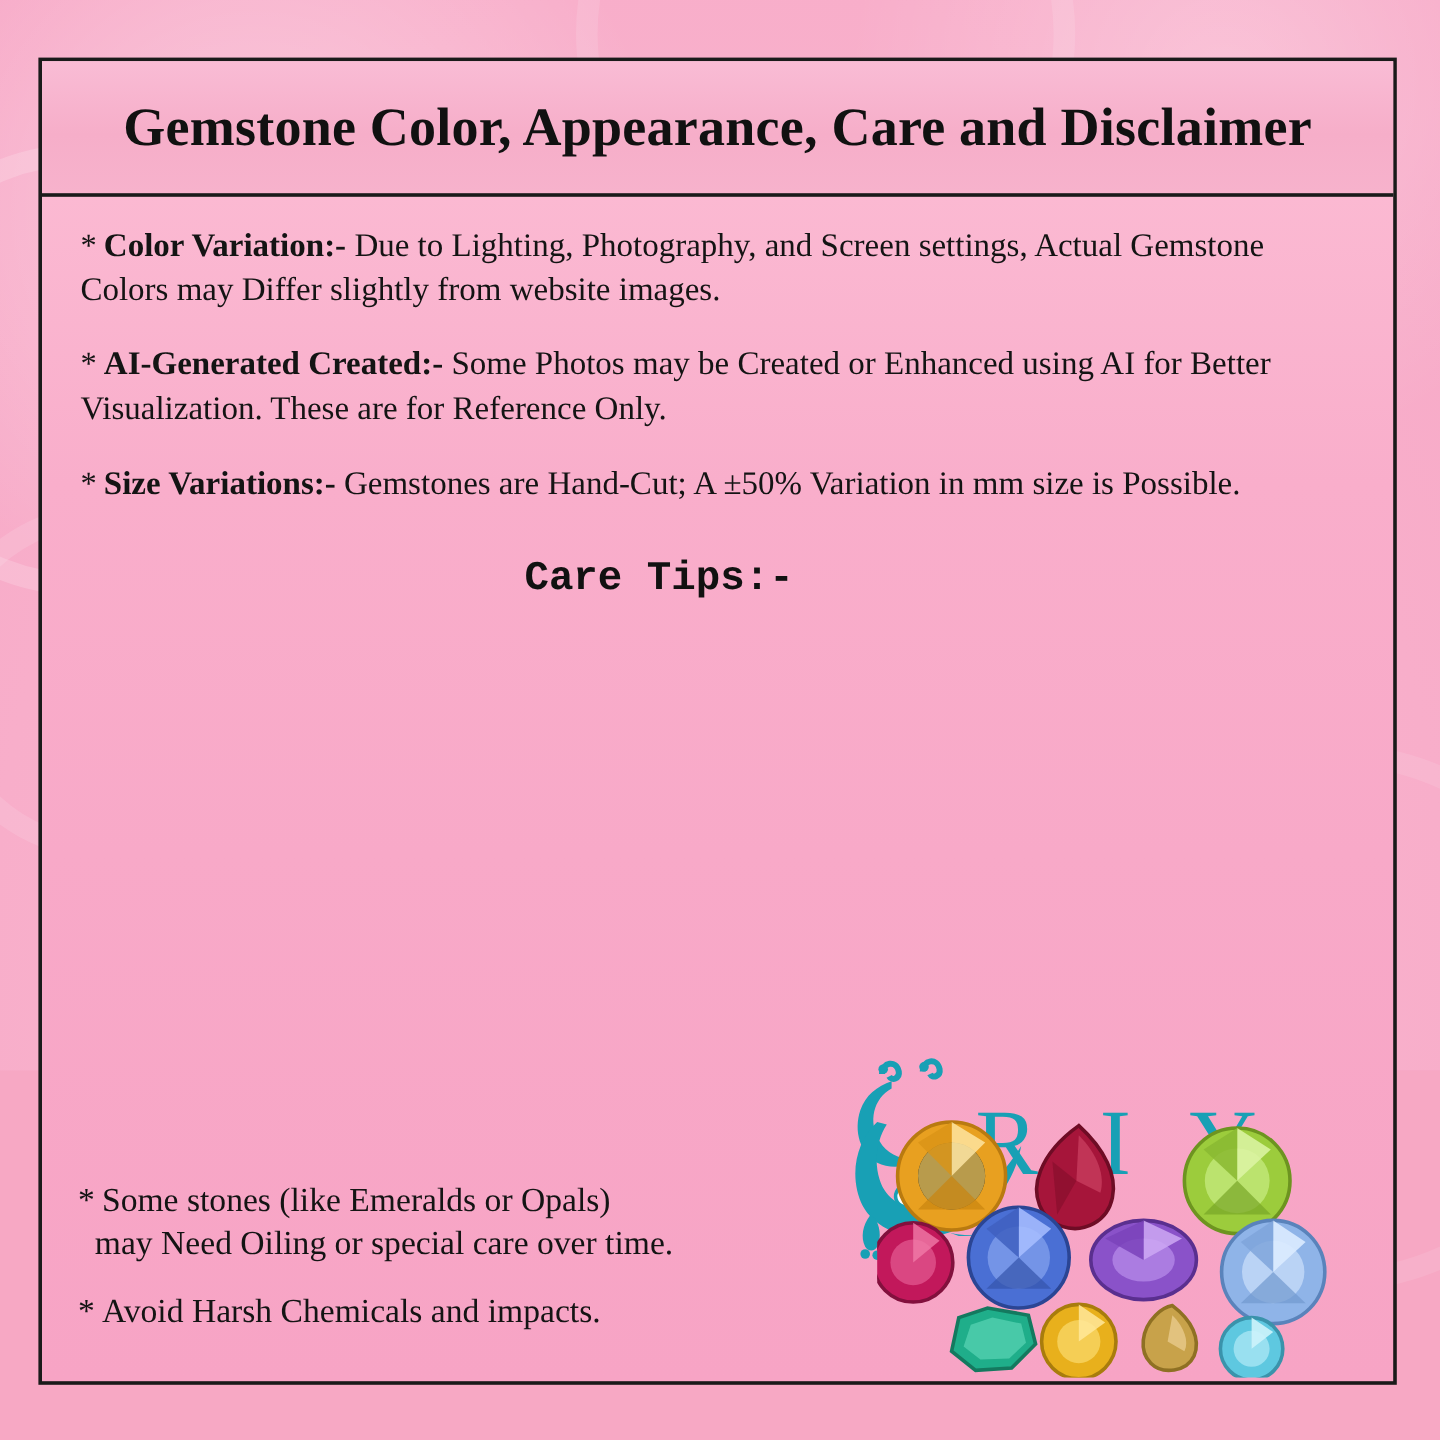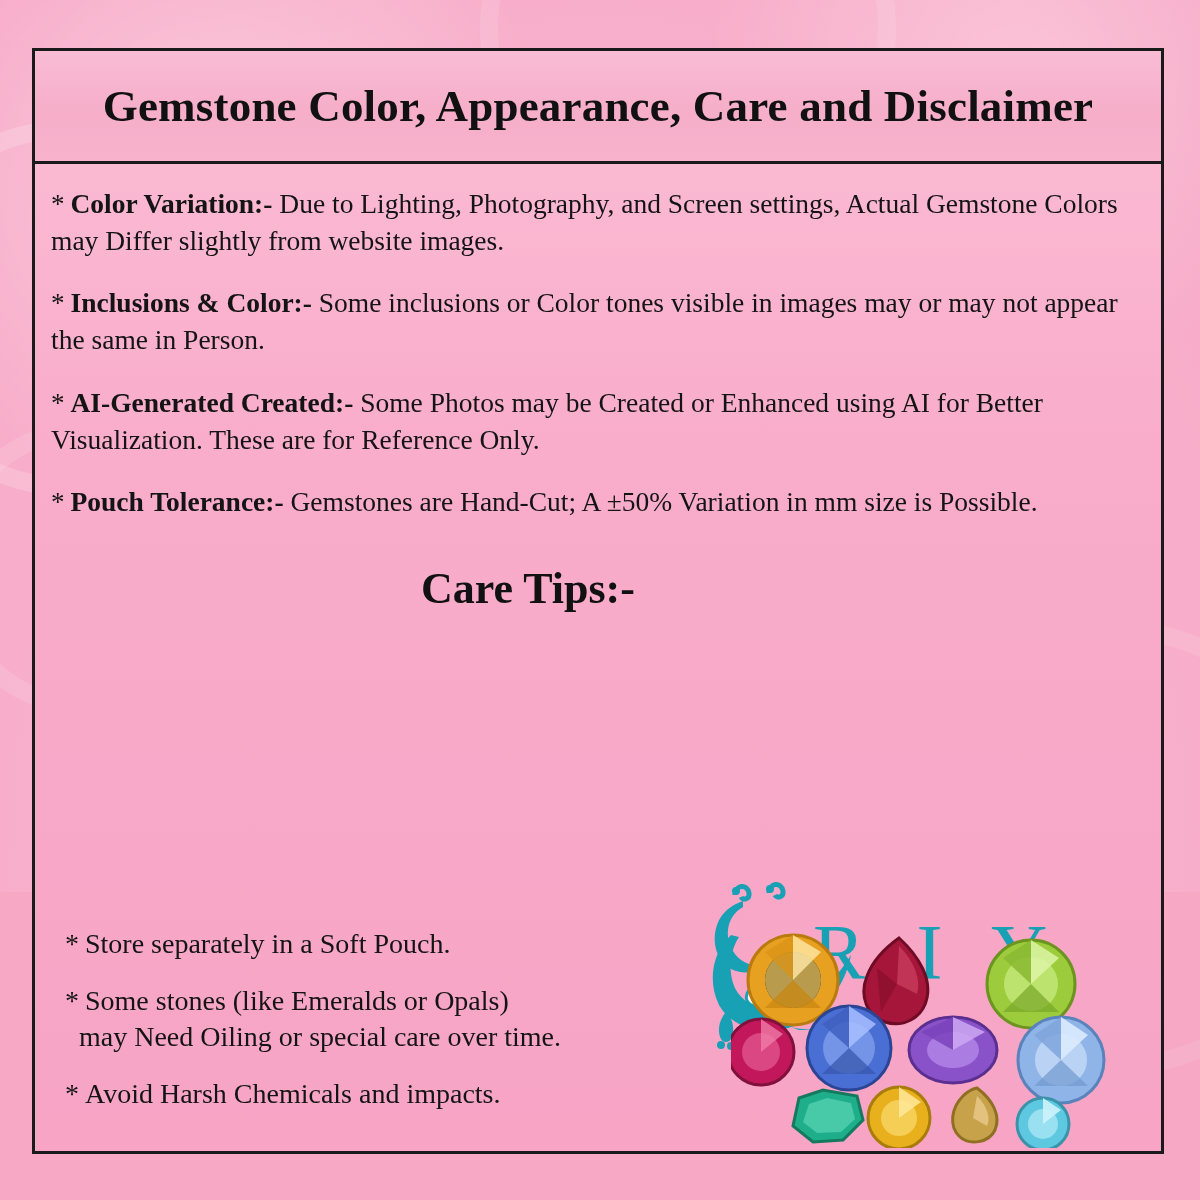--- a/index.html
+++ b/index.html
@@ -63,21 +63,21 @@
     font-size: 45px;
     font-weight: bold;
     color: #111;
     letter-spacing: 0.2px;
     white-space: nowrap;
   }
 
   
   #body {
     position: relative;
-    padding: 22px 30px 0 16px;
+    padding: 22px 30px 0 32px;
     height: 990px;
     box-sizing: border-box;
   }
   .clause {
     margin-bottom: 26px;
     color: #141414;
     font-size: 27.5px;
     line-height: 1.33;
     max-width: 1085px;
   }
@@ -93,23 +93,24 @@
   
   #care-line {
     position: relative;
     height: 92px;
     margin-top: 4px;
   }
   #care-heading {
     position: absolute;
     left: 370px;
     top: 16px;
-    font-size: 44px;
+    font-size: 34px;
     font-weight: bold;
     color: #111;
+    font-family: Liberation Mono, monospace;
   }
 
   
   #brand {
     position: absolute;
     right: 18px;
     top: 735px;
     width: 470px;
     height: 130px;
   }
@@ -172,40 +173,34 @@
       <div id="title">Gemstone Color, Appearance, Care and Disclaimer</div>
     </div>
 
     <div id="body">
 
       <div class="clause">
         <span class="star">*</span><b>Color Variation:-</b><span class="txt"> Due to Lighting, Photography, and Screen settings, Actual Gemstone Colors may Differ slightly from website images.</span>
       </div>
 
 
-      <div class="clause">
-        <span class="star">*</span><b>Inclusions &amp; Color:-</b><span class="txt"> Some inclusions or Color tones visible in images may or may not appear the same in Person.</span>
-      </div>
 
       <div class="clause">
         <span class="star">*</span><b>AI-Generated Created:-</b><span class="txt"> Some Photos may be Created or Enhanced using AI for Better Visualization. These are for Reference Only.</span>
       </div>
 
       <div class="clause">
-        <span class="star">*</span><b>Pouch Tolerance:-</b><span class="txt"> Gemstones are Hand-Cut; A ±50% Variation in mm size is Possible.</span>
+        <span class="star">*</span><b>Size Variations:-</b><span class="txt"> Gemstones are Hand-Cut; A ±50% Variation in mm size is Possible.</span>
       </div>
 
       <div id="care-line">
         <div id="care-heading">Care Tips:-</div>
       </div>
 
       <div id="tips">
-        <div class="tip">
-          <span class="star">*</span><span>Store separately in a Soft Pouch.</span>
-        </div>
         <div class="tip">
           <span class="star">*</span><span>Some stones (like Emeralds or Opals)</span>
           <span class="second-line">may Need Oiling or special care over time.</span>
         </div>
         <div class="tip">
           <span class="star">*</span><span>Avoid Harsh Chemicals and impacts.</span>
         </div>
       </div>
 
       <div id="brand">

